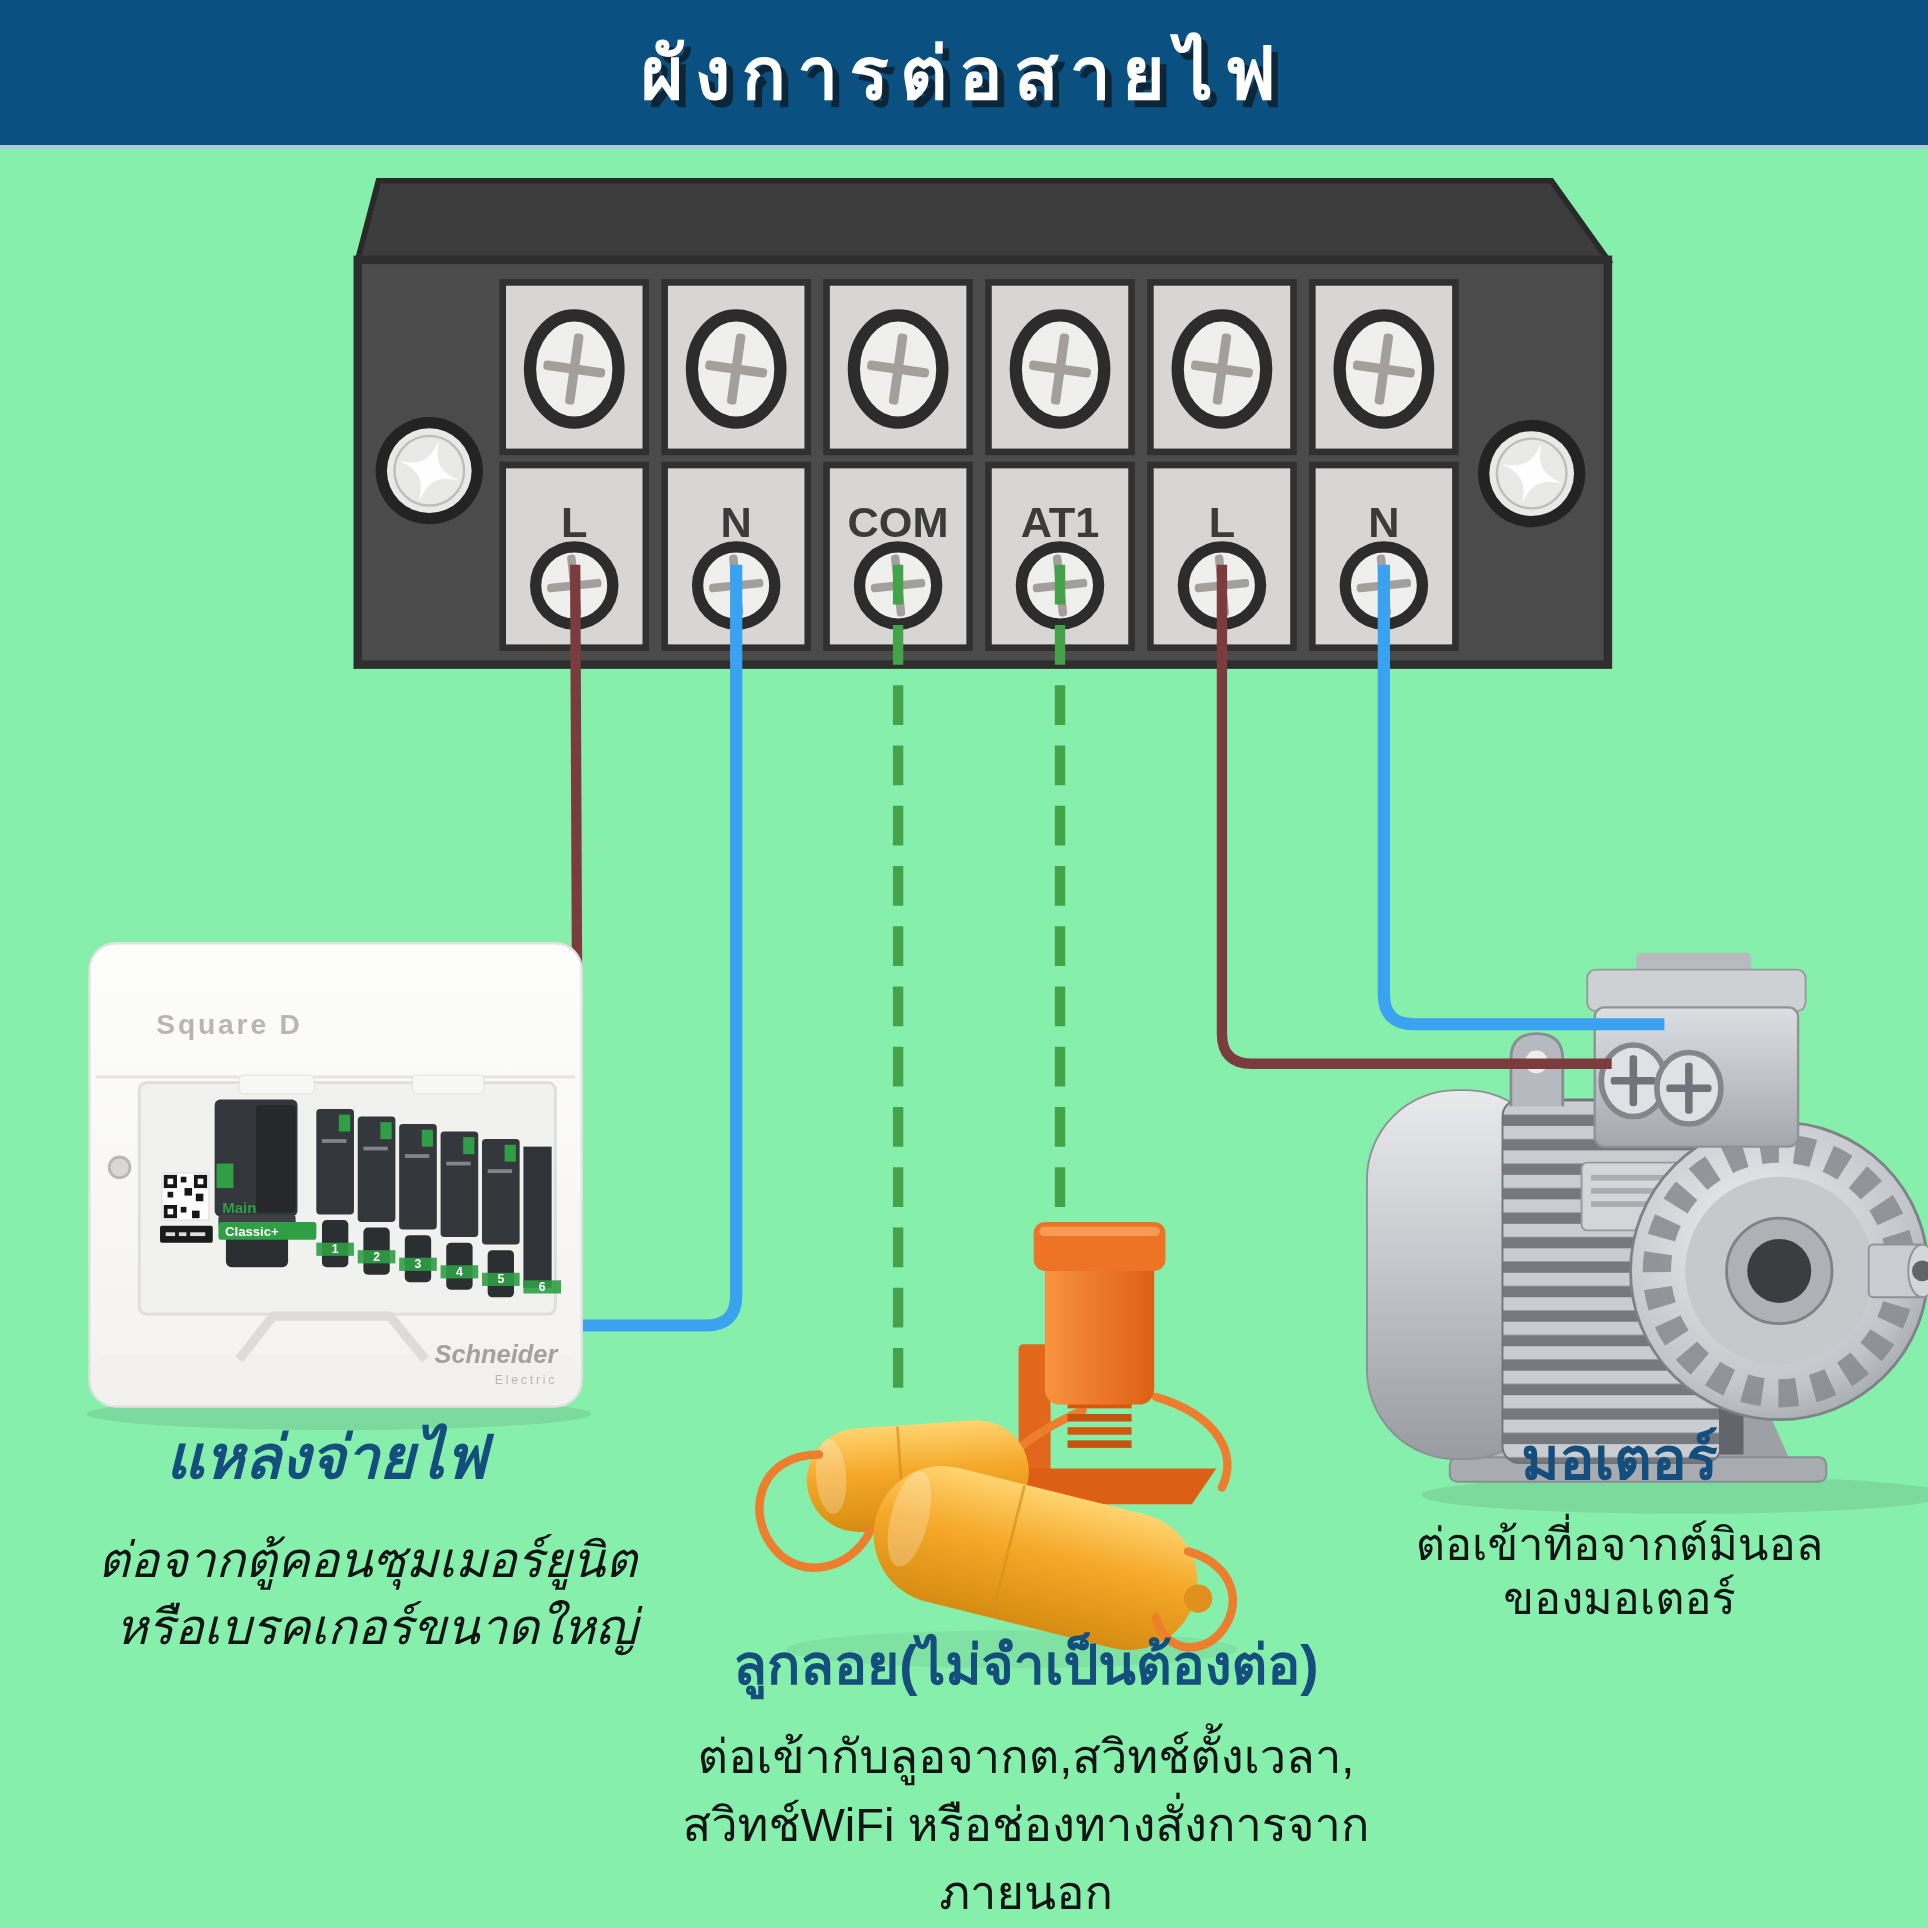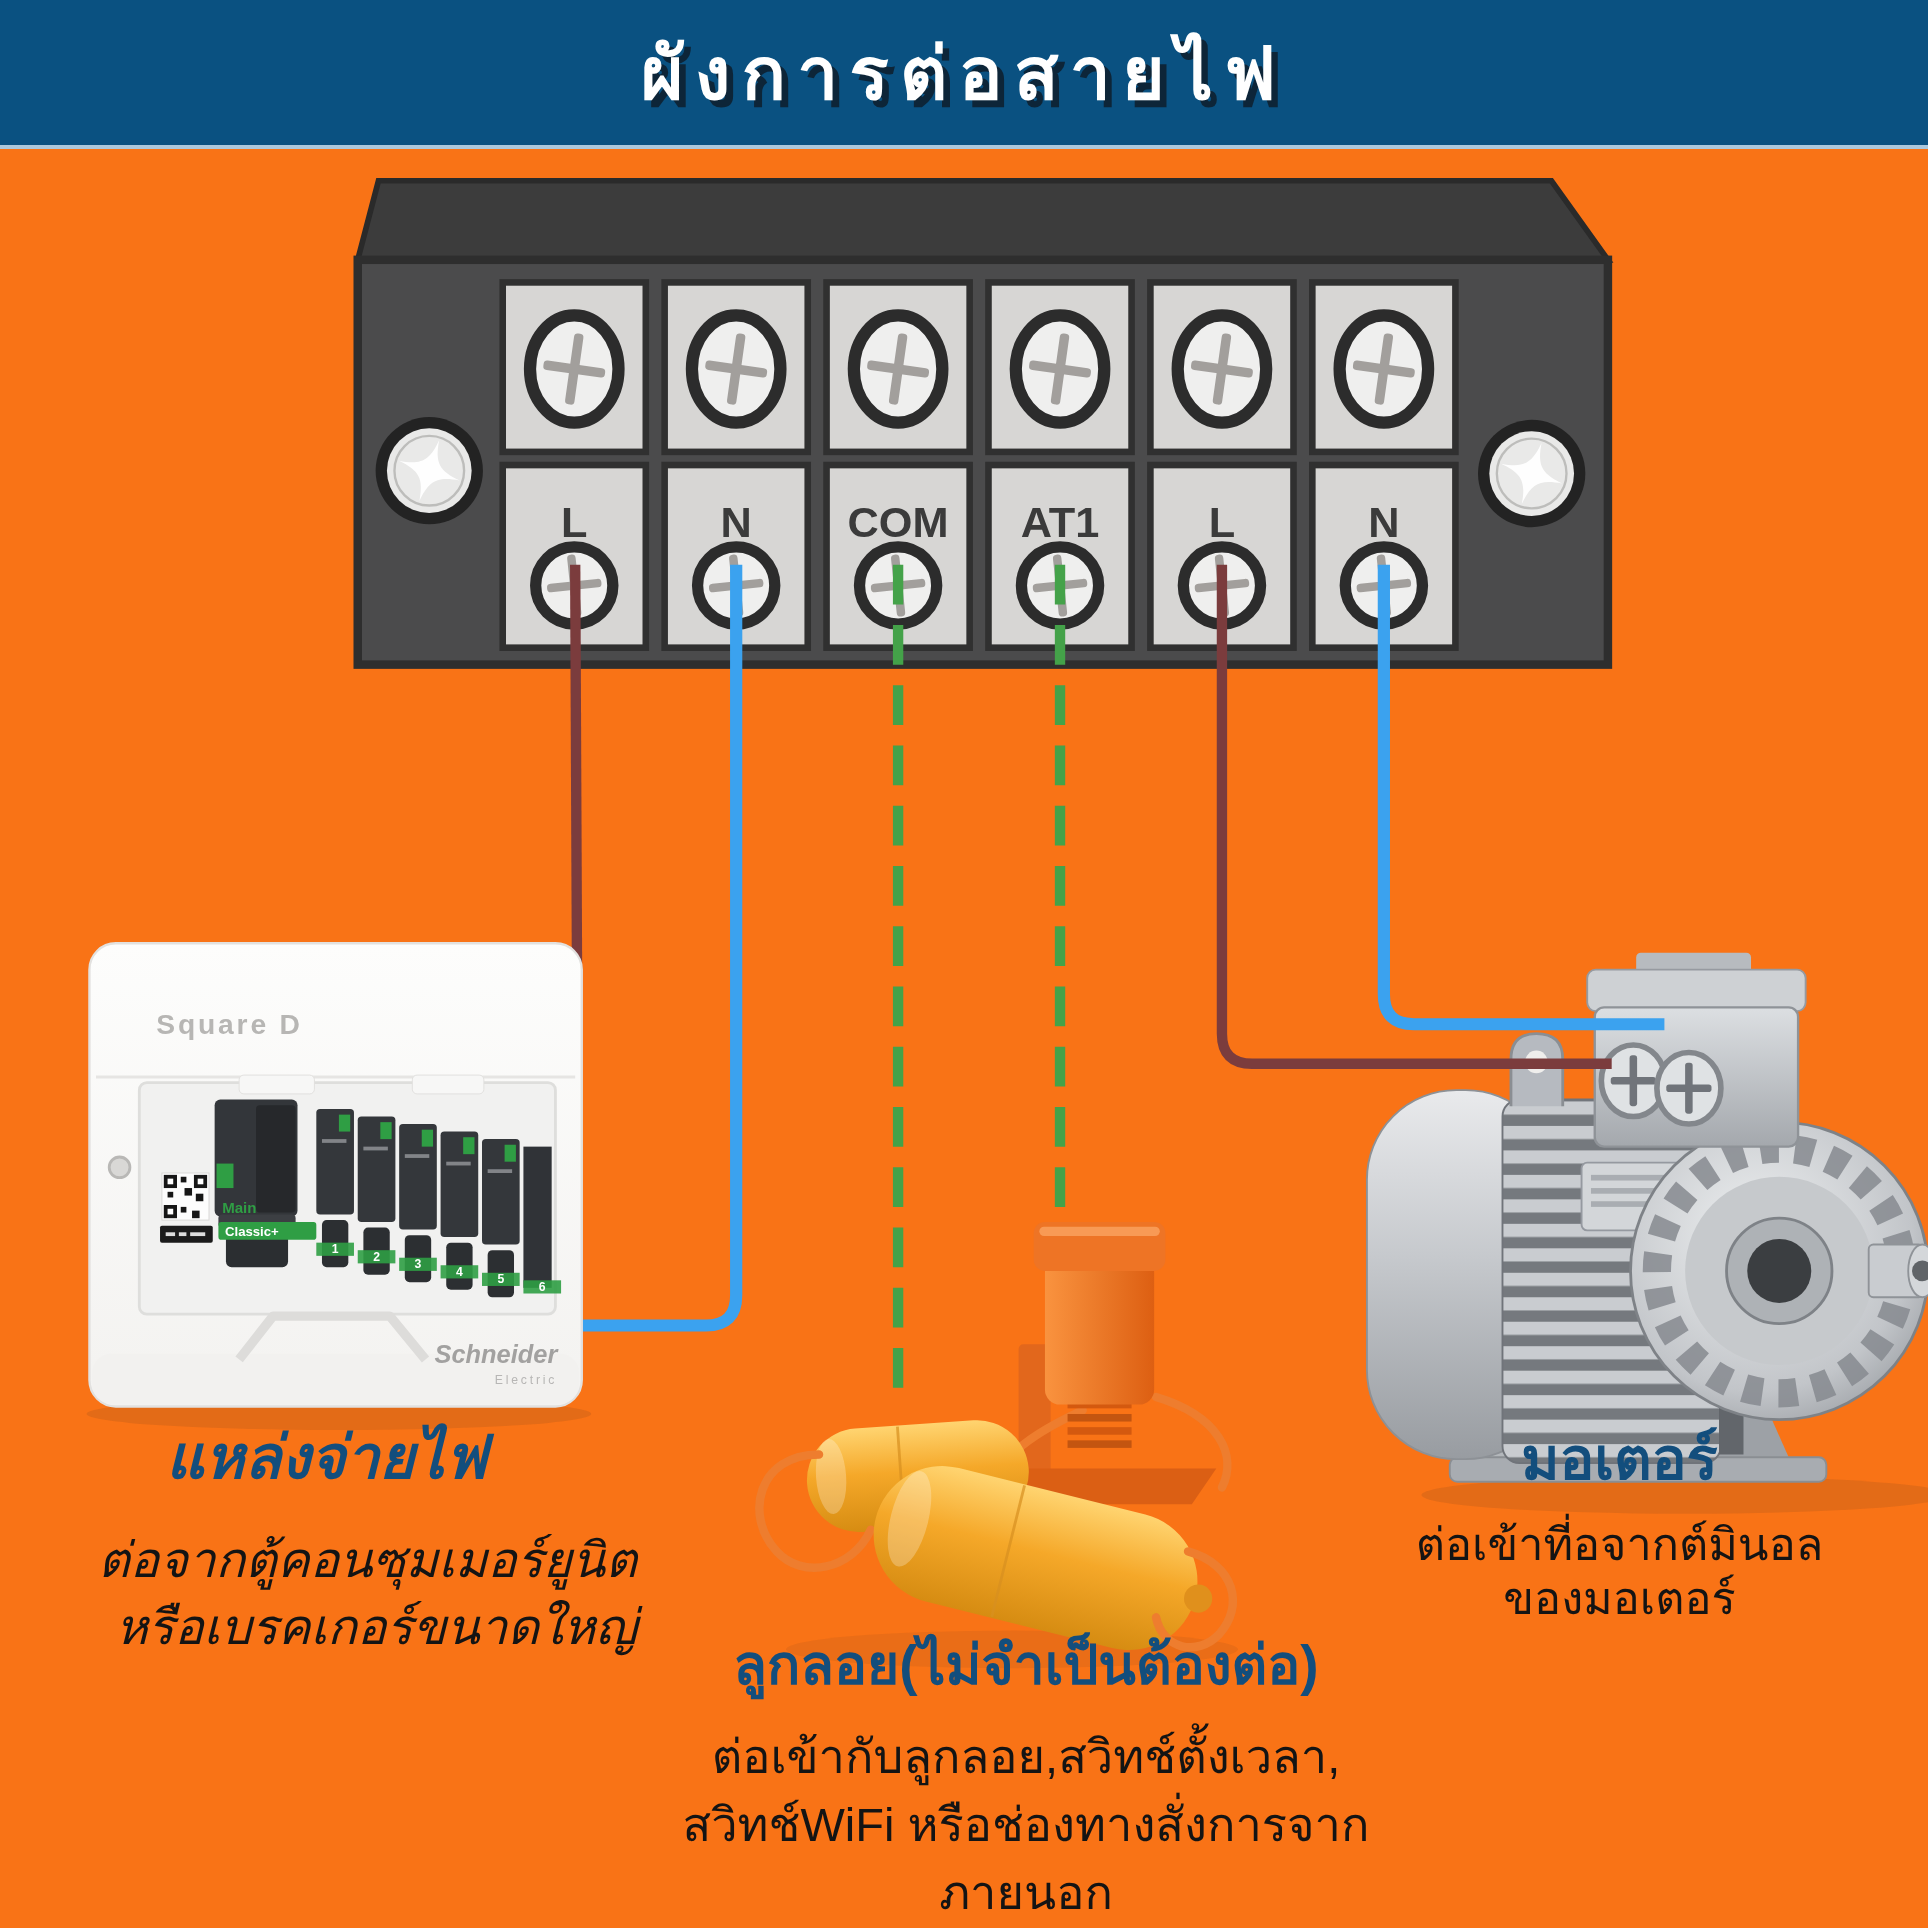--- a/index.html
+++ b/index.html
@@ -1,16 +1,16 @@
 <!DOCTYPE html>
 <html style="font-size:15px"><head>
 <meta charset="utf-8">
 <style>
   html,body{margin:0;padding:0;background:#e4e3e1;}
-  .stage{position:relative;width:1928px;height:1928px;background:#f97316;overflow:hidden;
+  .stage{position:relative;width:1928px;height:1928px;background:#86efac;overflow:hidden;
          font-family:"Liberation Sans",sans-serif;}
   
   .banner{position:absolute;top:0;left:0;width:100%;height:149px;background:#0a5181;
           border-bottom:4.7px solid #abc8dd;box-sizing:border-box;
           display:flex;align-items:center;justify-content:center;}
   .banner h1{margin:0;color:#ffffff;font-size:73px;font-weight:800;letter-spacing:11.3px;
              text-shadow:6.6px 6.6px 0 #0d2538;}
   
   .scene{position:absolute;left:0;top:0;width:1928px;height:1928px;}
   
@@ -354,21 +354,21 @@
   </svg>
 
   <div class="cap" id="cap-source">
     <h2>แหล่งจ่ายไฟ</h2>
     <div class="line">ต่อจากตู้คอนซุมเมอร์ยูนิต</div>
     <div class="line">หรือเบรคเกอร์ขนาดใหญ่</div>
   </div>
 
   <div class="cap" id="cap-float">
     <h2>ลูกลอย(ไม่จำเป็นต้องต่อ)</h2>
-    <div class="line">ต่อเข้ากับลูกลอย,สวิทช์ตั้งเวลา,</div>
+    <div class="line">ต่อเข้ากับลูอจากต,สวิทช์ตั้งเวลา,</div>
     <div class="line">สวิทช์WiFi หรือช่องทางสั่งการจาก</div>
     <div class="line">ภายนอก</div>
   </div>
 
   <div class="cap" id="cap-motor">
     <h2>มอเตอร์</h2>
     <div class="line">ต่อเข้าที่อจากต์มินอล</div>
     <div class="line">ของมอเตอร์</div>
   </div>
 

